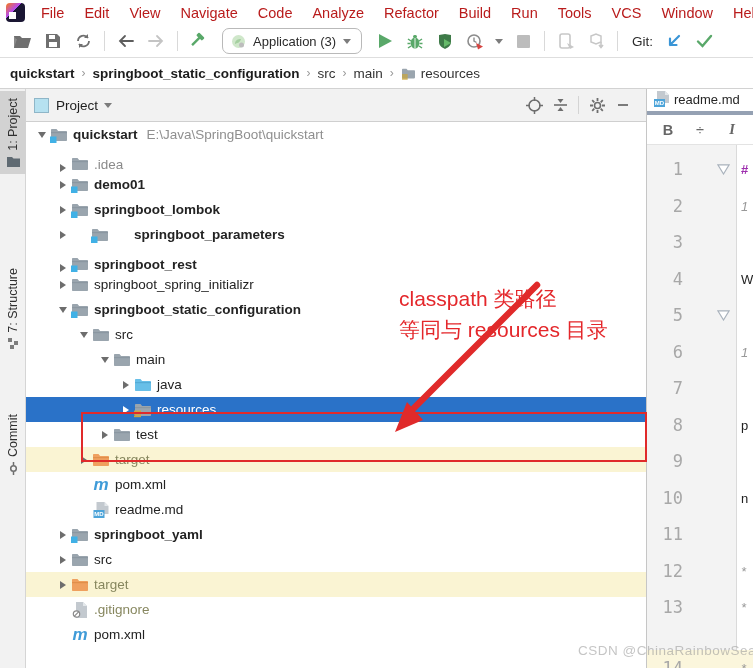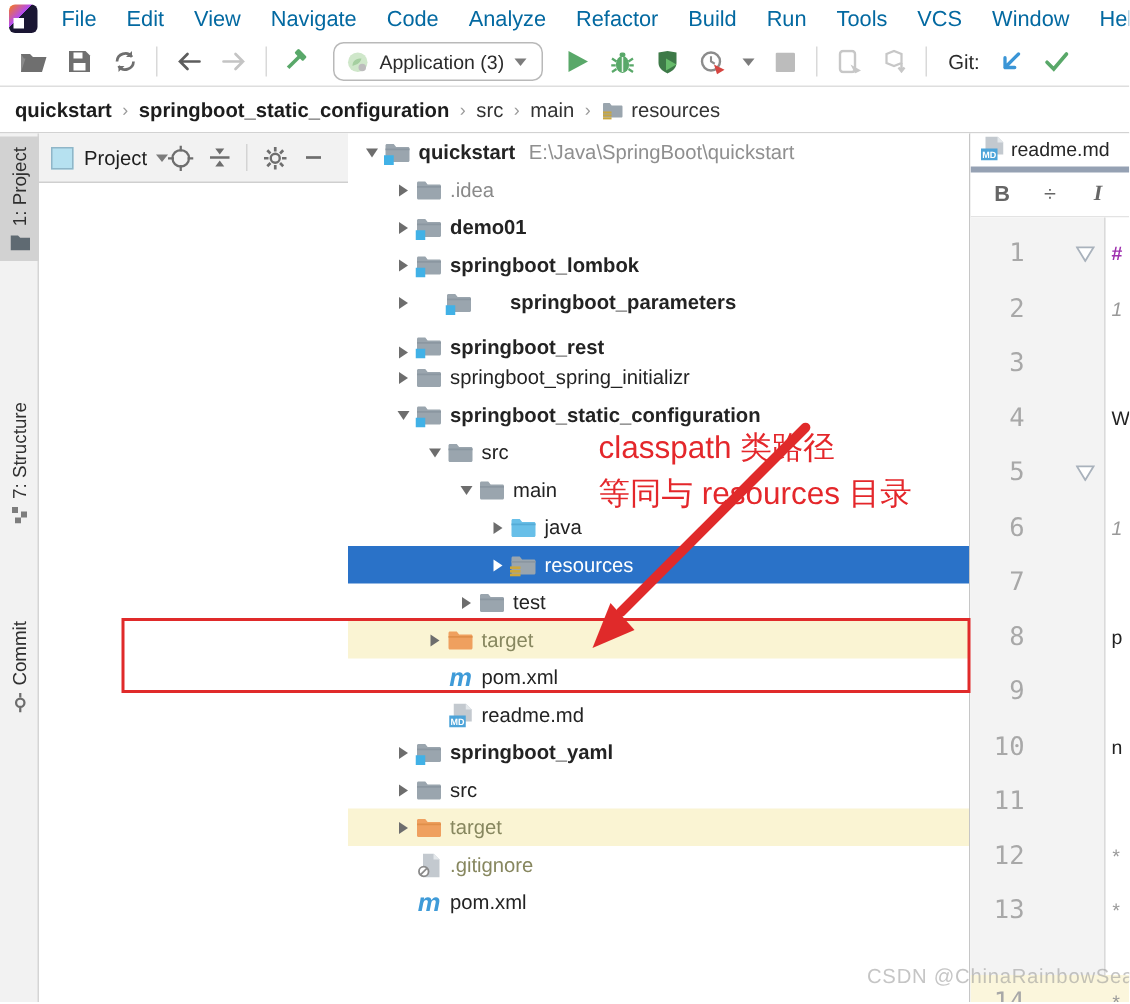--- a/index.html
+++ b/index.html
@@ -5,21 +5,21 @@
   * { margin:0; padding:0; box-sizing:border-box; }
   html,body { width:753px; height:669px; overflow:hidden; background:#fff;
               font-family:"Liberation Sans","DejaVu Sans",sans-serif; }
   #app { position:relative; width:753px; height:669px; background:#fff; overflow:hidden; }
 
   
   .menubar { height:25px; display:flex; align-items:center; padding-left:4px; background:#fff; overflow:hidden; white-space:nowrap; }
   .ide-logo { width:19px; height:19px; border-radius:4px; margin:0 6px 0 2px; flex:0 0 auto;
               background:linear-gradient(135deg,#f97a12 0%, #b34bf5 40%, #1a1633 41%, #1a1633 100%); position:relative; }
   .ide-logo::after{ content:""; position:absolute; left:3px; bottom:3px; width:7px; height:7px; background:#fff; }
-  .menu-item { padding:0 10px; font-size:14.5px; color:#0369a1; cursor:default; }
+  .menu-item { padding:0 10px; font-size:14.5px; color:#b91c1c; cursor:default; }
 
   
   .toolbar { height:33px; display:flex; align-items:center; padding-left:8px; border-bottom:1px solid #dedede; overflow:hidden; white-space:nowrap; }
   .tbtn { width:26px; height:24px; display:inline-flex; align-items:center; justify-content:center; margin:0 2px; flex:0 0 auto; }
   .tsep { width:1px; height:20px; background:#d9d9d9; margin:0 6px; flex:0 0 auto; }
   .runbox { display:inline-flex; align-items:center; gap:7px; height:26px; padding:0 10px 0 8px;
             border:1px solid #b9b9b9; border-radius:7px; margin:0 8px; background:#fff; }
   .runbox .lbl { font-size:13px; color:#2b2b2b; }
   .caret-down { width:0; height:0; border-left:4.5px solid transparent; border-right:4.5px solid transparent; border-top:5px solid #7c7c7c; }
   .git-label { font-size:13.5px; color:#2b2b2b; margin:0 6px 0 8px; }
@@ -34,21 +34,21 @@
   
   .main { position:relative; display:flex; height:579px; }
 
   
   .toolstrip { position:relative; width:26px; background:#f2f2f2; border-right:1px solid #d5d5d5; flex:0 0 auto; }
   .vtab { position:absolute; left:0; width:26px; display:flex; flex-direction:column; align-items:center; gap:5px; padding:7px 0; }
   .vtab .vlabel { writing-mode:vertical-rl; transform:rotate(180deg); font-size:12.5px; color:#2f2f2f; }
   .vtab.active { background:#d2d2d2; }
 
   
-  .project-panel { width:621px; flex:0 0 auto; border-right:1px solid #c6c6c6; background:#fff; display:flex; flex-direction:row; }
+  .project-panel { width:621px; flex:0 0 auto; border-right:1px solid #c6c6c6; background:#fff; display:flex; flex-direction:column; }
   .panel-header { height:33px; background:#f2f2f2; border-bottom:1px solid #cfcfcf; display:flex; align-items:center; padding:0 8px; }
   .panel-title { font-size:13.5px; color:#1e1e1e; margin:0 6px 0 7px; }
   .panel-view-icon { width:15px; height:15px; border:1px solid #8fb6c8; background:#b6e1f0; }
   .header-right { margin-left:auto; display:flex; align-items:center; gap:10px; padding-right:8px; }
   .hsep { width:1px; height:18px; background:#d4d4d4; }
 
   .tree { position:relative; flex:1; overflow:hidden; background:#fff; }
   .trow { height:25px; display:flex; align-items:center; font-size:13.5px; color:#232323; position:relative; }
   .trow .arrow { width:15px; flex:0 0 auto; display:flex; align-items:center; justify-content:center; }
   .arr-r { width:0; height:0; border-top:4.5px solid transparent; border-bottom:4.5px solid transparent; border-left:6.5px solid #6d6d6d; }
@@ -306,21 +306,21 @@
               <span class="arr-d"></span>
             </span>
             <svg class="ticon" viewBox="0 0 18 16">
               <path fill="#9aa5ae" d="M1 3c0-.6.4-1 1-1h4.5l1.6 2H16c.6 0 1 .4 1 1v8c0 .6-.4 1-1 1H2c-.6 0-1-.4-1-1z"></path>
               <path fill="#8b97a1" d="M1 5h16v1.2H1z"></path>
               <rect x="0" y="9.5" width="6.5" height="6.5" fill="#41b1e6"></rect>
             </svg>
             <span class="tlabel bold">quickstart</span>
             <span class="tpath">E:\Java\SpringBoot\quickstart</span>
           </div>
-          <div class="trow" style="padding-left: 29px;">
+          <div class="trow" style="padding-left: 29px; align-items: flex-end;">
             <span class="arrow">
               <span class="arr-r"></span>
             </span>
             <svg class="ticon" viewBox="0 0 18 16">
               <path fill="#9aa5ae" d="M1 3c0-.6.4-1 1-1h4.5l1.6 2H16c.6 0 1 .4 1 1v8c0 .6-.4 1-1 1H2c-.6 0-1-.4-1-1z"></path>
               <path fill="#8b97a1" d="M1 5h16v1.2H1z"></path>
             </svg>
             <span class="tlabel dim">.idea</span>
           </div>
           <div class="trow" style="padding-left: 29px;">

